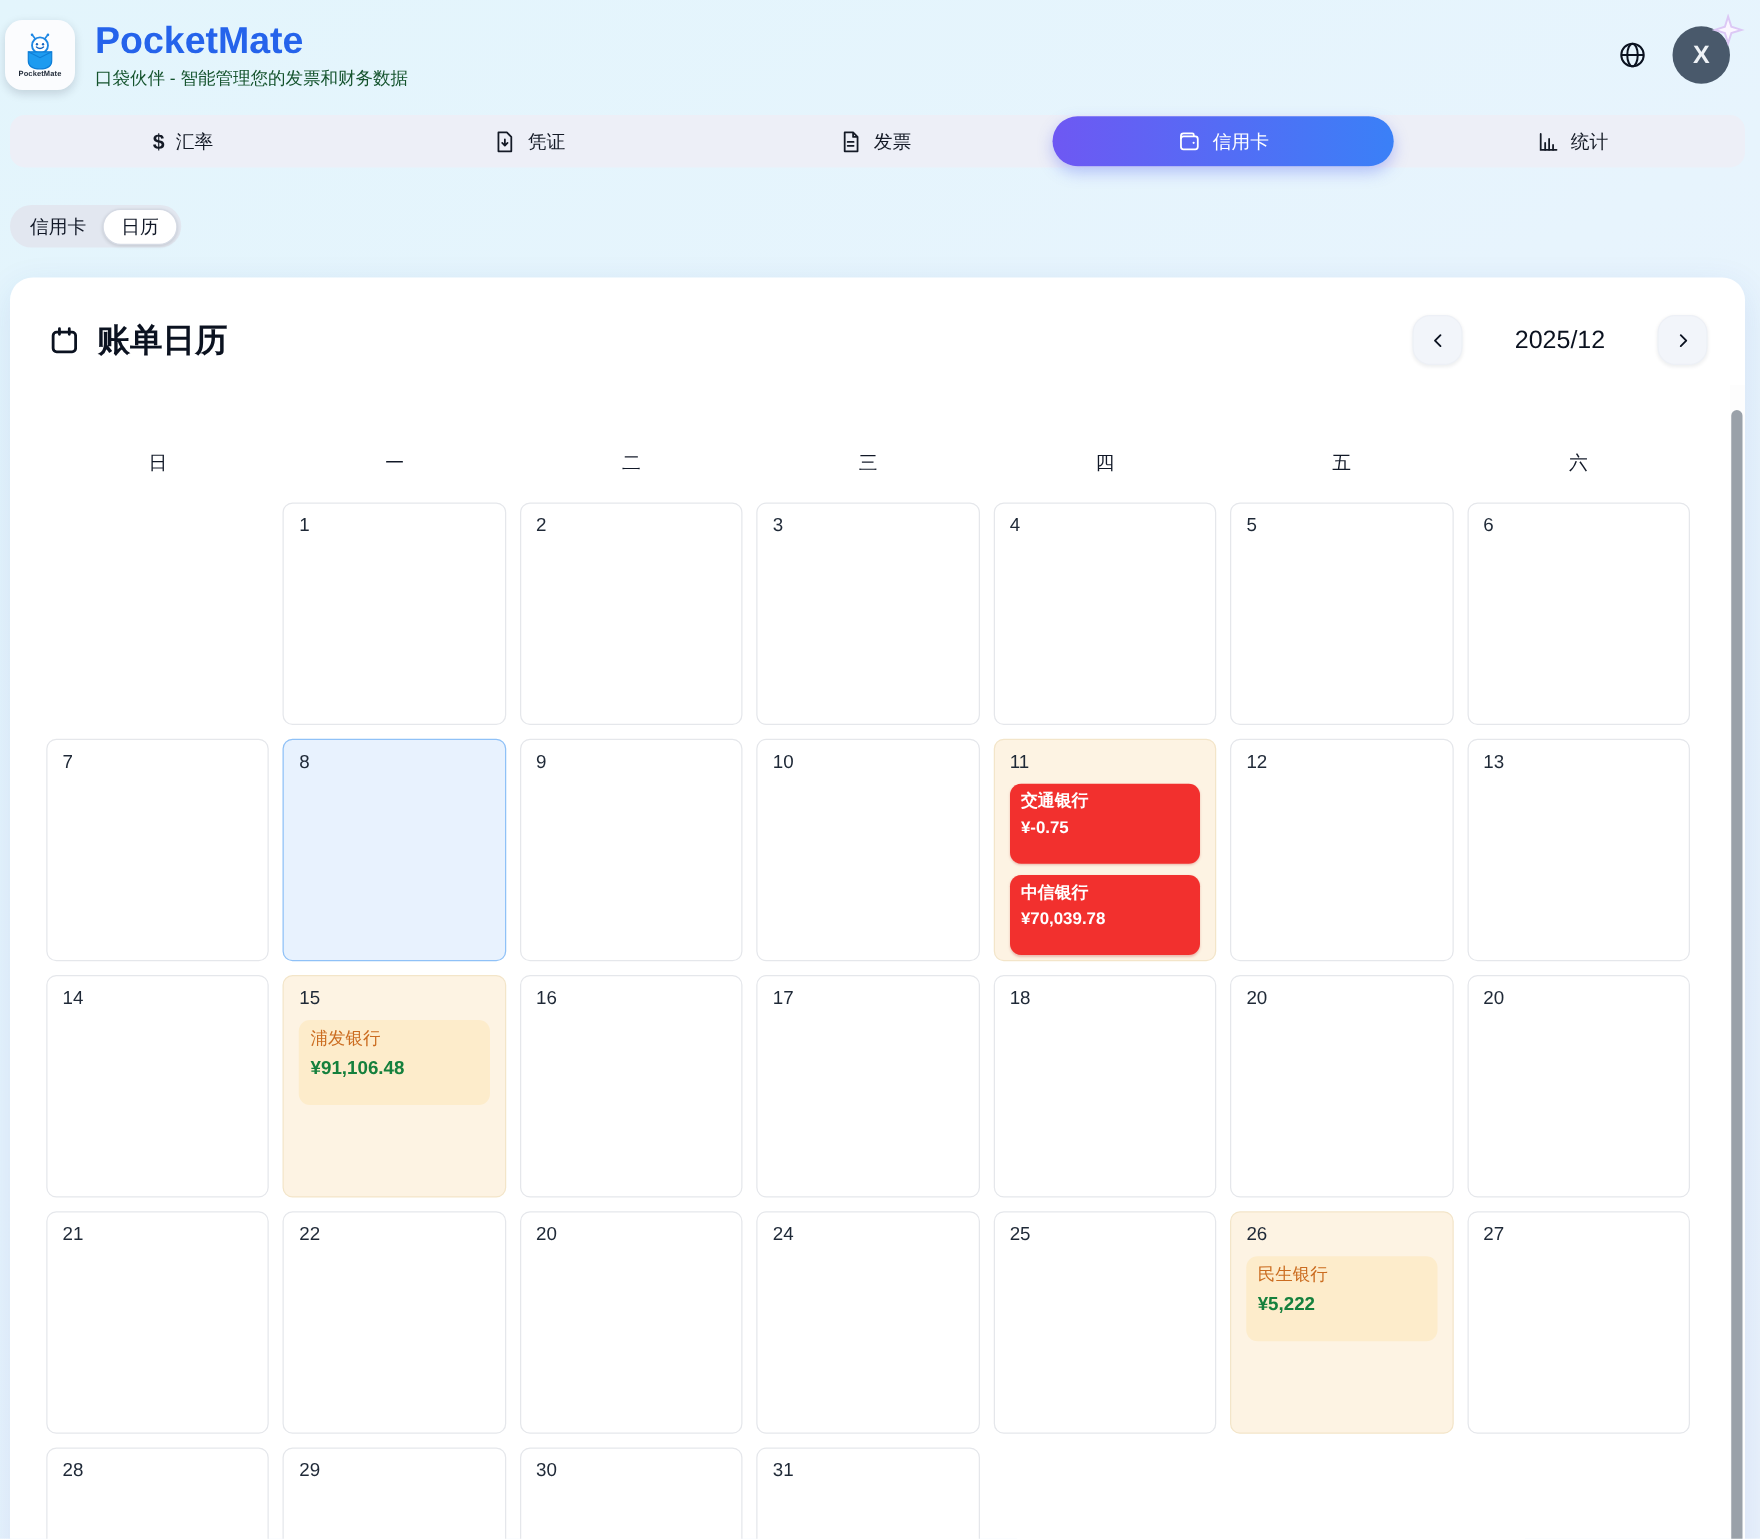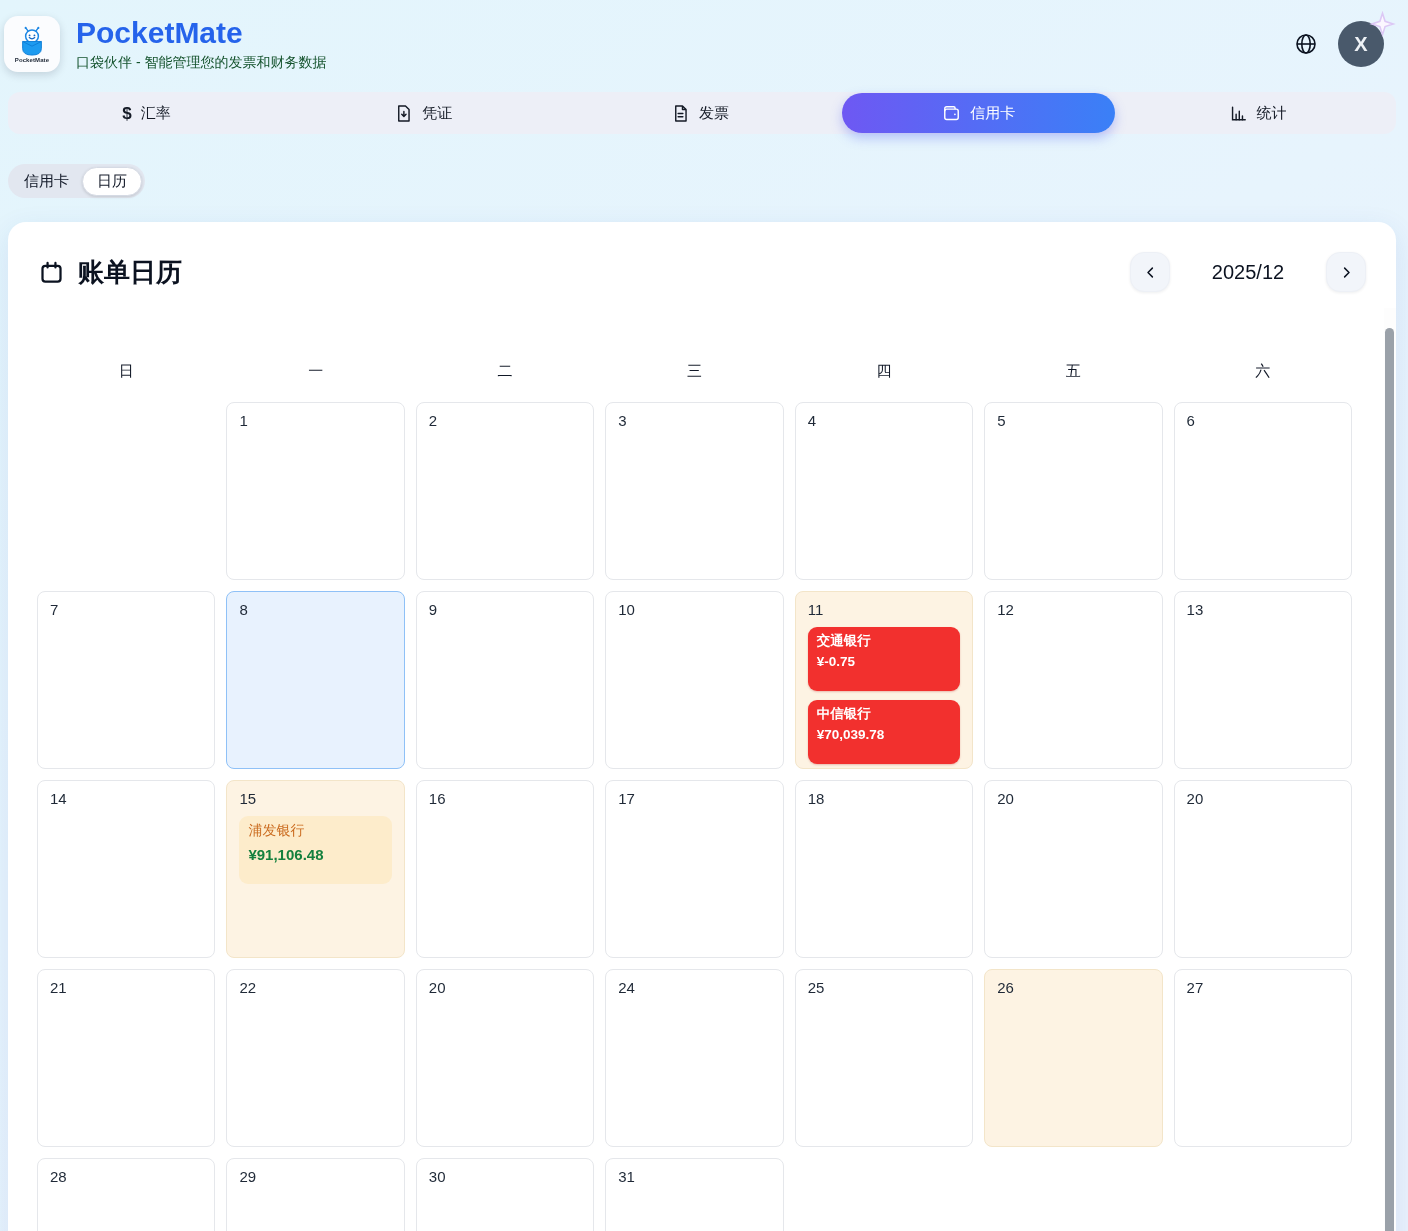--- a/index.html
+++ b/index.html
@@ -300,20 +300,24 @@
           <div class="day-num">20</div>
         </div>
         <div class="day-cell">
           <div class="day-num">24</div>
         </div>
         <div class="day-cell">
           <div class="day-num">25</div>
         </div>
         <div class="day-cell has-bills">
           <div class="day-num">26</div>
+          <div class="bill amber">
+            <div class="bill-bank">民生银行</div>
+            <div class="bill-amount">¥5,222</div>
+          </div>
         </div>
         <div class="day-cell">
           <div class="day-num">27</div>
         </div>
         <div class="day-cell">
           <div class="day-num">28</div>
         </div>
         <div class="day-cell">
           <div class="day-num">29</div>
         </div>

